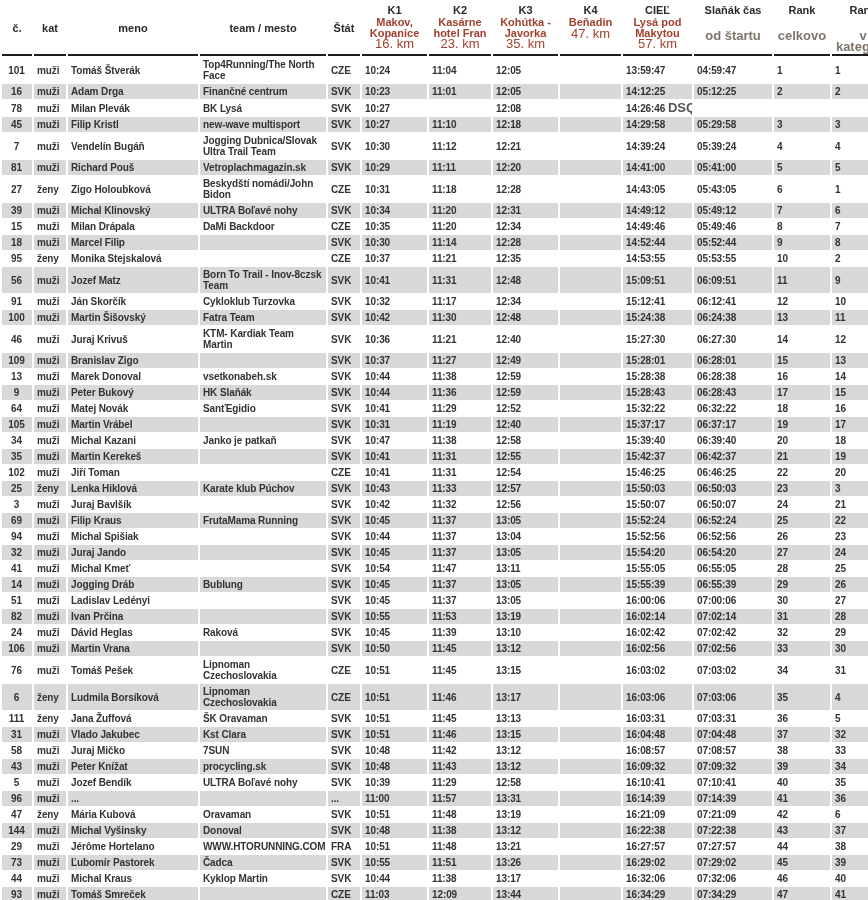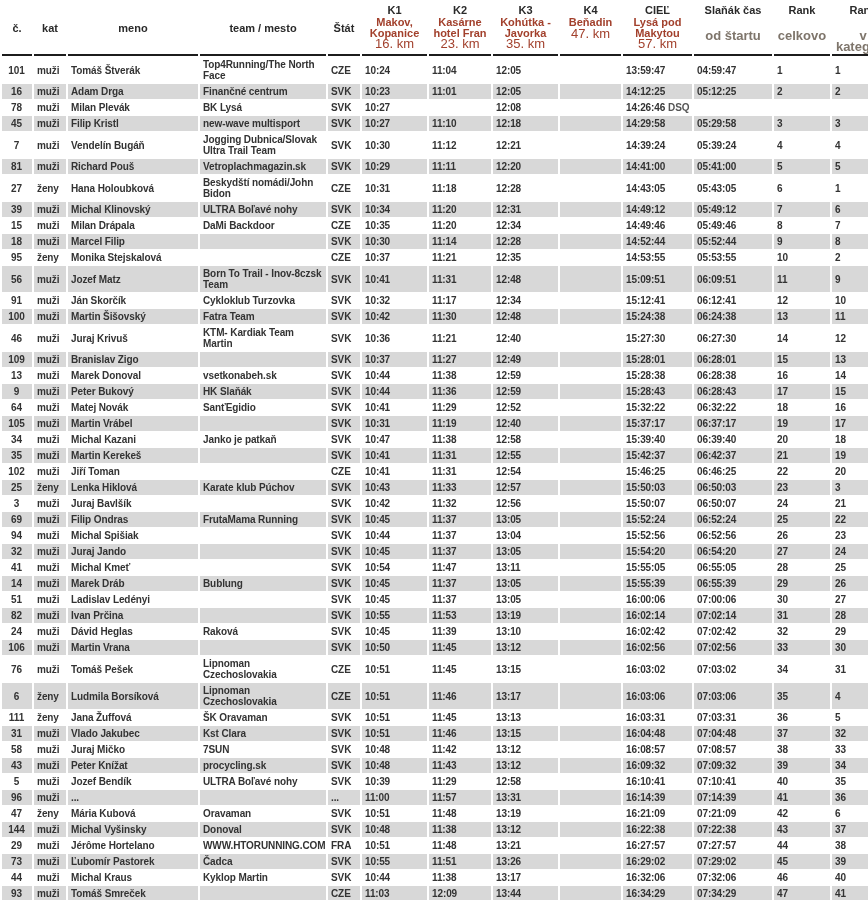--- a/index.html
+++ b/index.html
@@ -22,21 +22,21 @@
   .h-km{color:var(--accent-red,#a2402c);font-size:13px;line-height:11px;font-weight:normal;}
   .h-sub{color:var(--subtle-brown,#7e756b);font-size:13px;line-height:10.5px;margin-top:15px;font-weight:bold;}
   tbody td{
     padding:2px 3px;line-height:11px;vertical-align:middle;
     overflow:hidden;letter-spacing:-0.1px;
   }
   tbody tr:nth-child(even) td{background:var(--row-stripe,#d8d8d8);}
   td.col-c{text-align:center;padding-right:4px;}
   td.col-kat,td.col-stat,td.col-meno{white-space:nowrap;}
   td.col-k1,td.col-k2,td.col-k3,td.col-k4,td.col-ciel,td.col-total,td.col-rank,td.col-rank_kat{white-space:nowrap;}
-  .dsq{font-size:10px;color:#555;letter-spacing:0;}
+  .dsq{font-size:13px;color:#555;letter-spacing:0;}
 </style>
 </head>
 <body>
 
 <div class="page">
   <table>
     <colgroup>
         <col style="width: 30px;">
         <col style="width: 32px;">
         <col style="width: 130px;">
@@ -194,21 +194,21 @@
           <td class="col-k3">12:20</td>
           <td class="col-k4"></td>
           <td class="col-ciel">14:41:00</td>
           <td class="col-total">05:41:00</td>
           <td class="col-rank">5</td>
           <td class="col-rank_kat">5</td>
         </tr>
         <tr>
           <td class="col-c">27</td>
           <td class="col-kat">ženy</td>
-          <td class="col-meno">Hana Holoubková</td>
+          <td class="col-meno">Zigo Holoubková</td>
           <td class="col-team">Beskydští nomádi/John Bidon</td>
           <td class="col-stat">CZE</td>
           <td class="col-k1">10:31</td>
           <td class="col-k2">11:18</td>
           <td class="col-k3">12:28</td>
           <td class="col-k4"></td>
           <td class="col-ciel">14:43:05</td>
           <td class="col-total">05:43:05</td>
           <td class="col-rank">6</td>
           <td class="col-rank_kat">1</td>
@@ -479,21 +479,21 @@
           <td class="col-k3">12:56</td>
           <td class="col-k4"></td>
           <td class="col-ciel">15:50:07</td>
           <td class="col-total">06:50:07</td>
           <td class="col-rank">24</td>
           <td class="col-rank_kat">21</td>
         </tr>
         <tr>
           <td class="col-c">69</td>
           <td class="col-kat">muži</td>
-          <td class="col-meno">Filip Ondras</td>
+          <td class="col-meno">Filip Kraus</td>
           <td class="col-team">FrutaMama Running</td>
           <td class="col-stat">SVK</td>
           <td class="col-k1">10:45</td>
           <td class="col-k2">11:37</td>
           <td class="col-k3">13:05</td>
           <td class="col-k4"></td>
           <td class="col-ciel">15:52:24</td>
           <td class="col-total">06:52:24</td>
           <td class="col-rank">25</td>
           <td class="col-rank_kat">22</td>
@@ -539,21 +539,21 @@
           <td class="col-k3">13:11</td>
           <td class="col-k4"></td>
           <td class="col-ciel">15:55:05</td>
           <td class="col-total">06:55:05</td>
           <td class="col-rank">28</td>
           <td class="col-rank_kat">25</td>
         </tr>
         <tr>
           <td class="col-c">14</td>
           <td class="col-kat">muži</td>
-          <td class="col-meno">Marek Dráb</td>
+          <td class="col-meno">Jogging Dráb</td>
           <td class="col-team">Bublung</td>
           <td class="col-stat">SVK</td>
           <td class="col-k1">10:45</td>
           <td class="col-k2">11:37</td>
           <td class="col-k3">13:05</td>
           <td class="col-k4"></td>
           <td class="col-ciel">15:55:39</td>
           <td class="col-total">06:55:39</td>
           <td class="col-rank">29</td>
           <td class="col-rank_kat">26</td>

